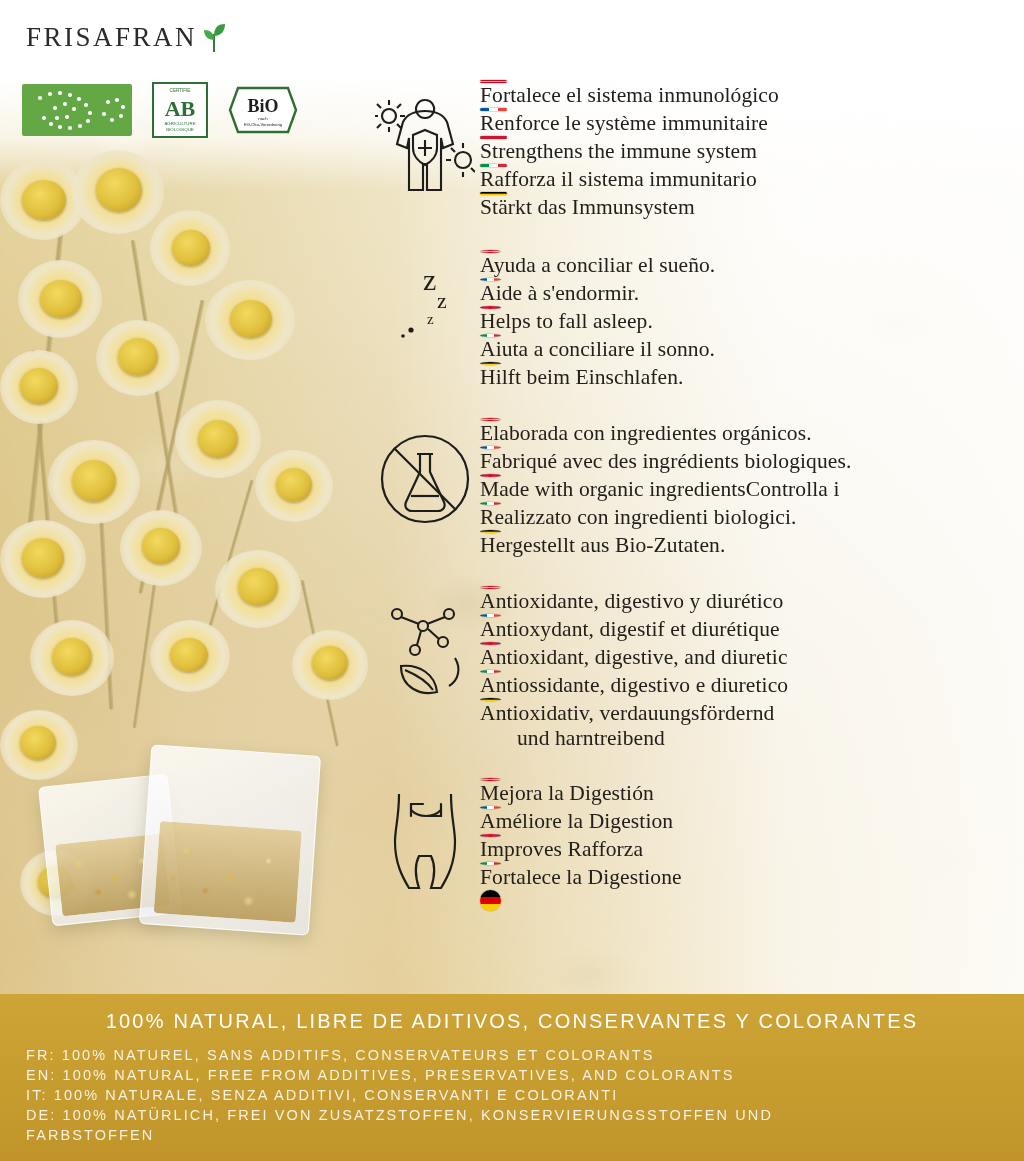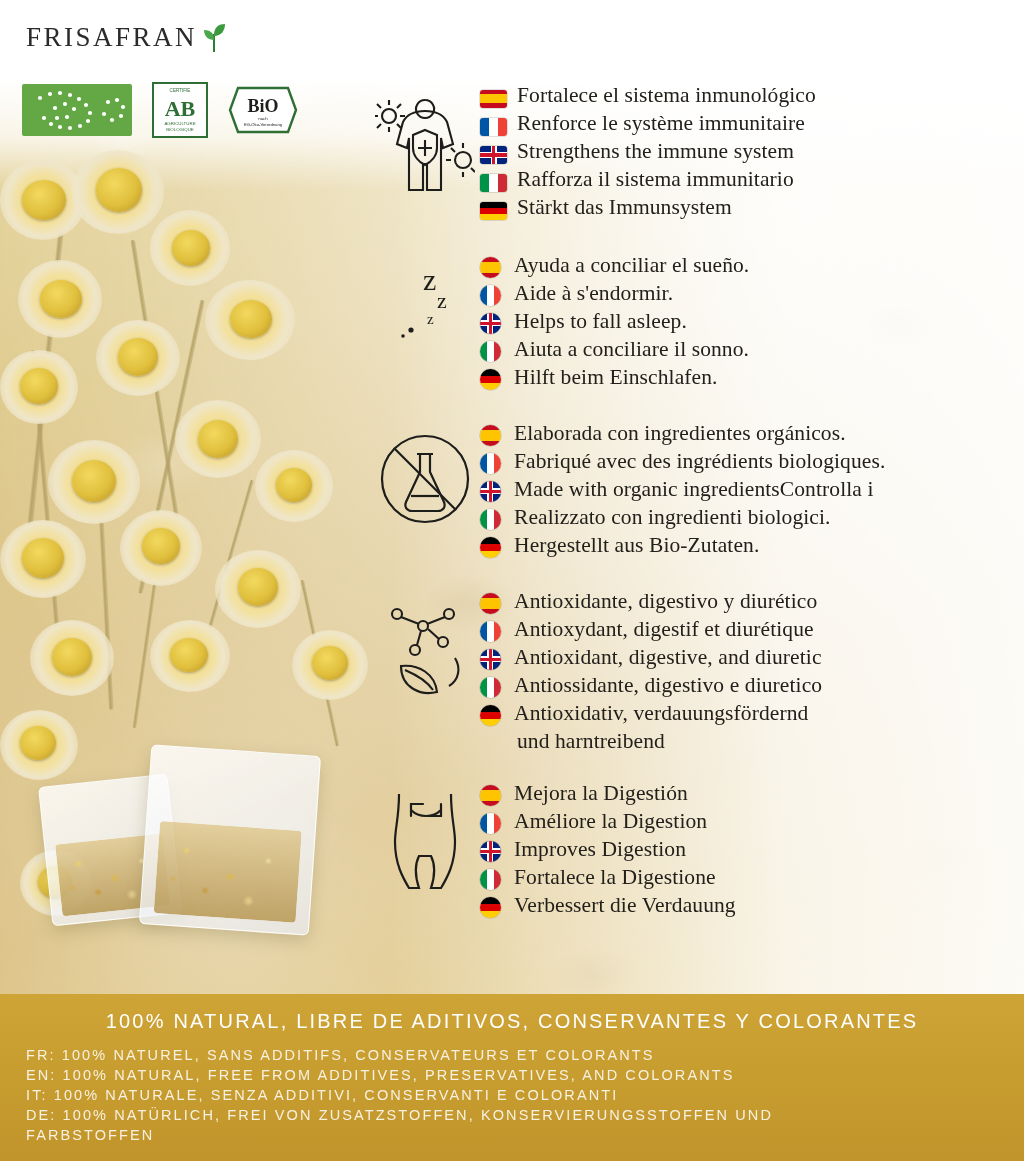--- a/index.html
+++ b/index.html
@@ -110,21 +110,21 @@
   .cert-bio { width: 70px; height: 56px; position: relative; }
 
   
   .benefits { position: absolute; left: 370px; top: 78px; width: 650px; }
   .benefit { display: flex; align-items: flex-start; margin-bottom: 20px; }
   .benefit-icon {
     width: 110px; min-width: 110px; display: flex; justify-content: center; align-items: flex-start;
     padding-top: 8px;
   }
   .lines { padding-top: 2px; }
-  .line { display: flex; align-items: flex-end; height: 28px; }
+  .line { display: flex; align-items: flex-start; height: 28px; flex-direction: column; }
   .flag {
     width: 27px; min-width: 27px; height: 18px; margin-right: 10px;
     border-radius: 3px; overflow: hidden; position: relative;
     box-shadow: 0 0 0 .5px rgba(90,90,90,.35);
     display: inline-block;
   }
   .flag-round {
     border-radius: 50%; width: 21px; min-width: 21px; height: 21px; margin-right: 13px;
   }
   .txt {
@@ -476,29 +476,28 @@
       <div class="line">
         <span class="flag flag-round f-es"></span>
         <span class="txt">Mejora la Digestión</span>
       </div>
       <div class="line">
         <span class="flag flag-round f-fr"></span>
         <span class="txt">Améliore la Digestion</span>
       </div>
       <div class="line">
         <span class="flag flag-round f-gb"></span>
-        <span class="txt">Improves Digestion</span>
+        <span class="txt">Improves Rafforza</span>
       </div>
       <div class="line">
         <span class="flag flag-round f-it"></span>
         <span class="txt">Fortalece la Digestione</span>
       </div>
       <div class="line">
         <span class="flag flag-round f-de"></span>
-        <span class="txt">Verbessert die Verdauung</span>
       </div>
     </div>
   </div>
 
 </div>
 
 <div class="banner">
   <div class="banner-main">100% NATURAL, LIBRE DE ADITIVOS, CONSERVANTES Y COLORANTES</div>
   <div class="banner-sub">
     <div>FR: 100% NATUREL, SANS ADDITIFS, CONSERVATEURS ET COLORANTS</div>

